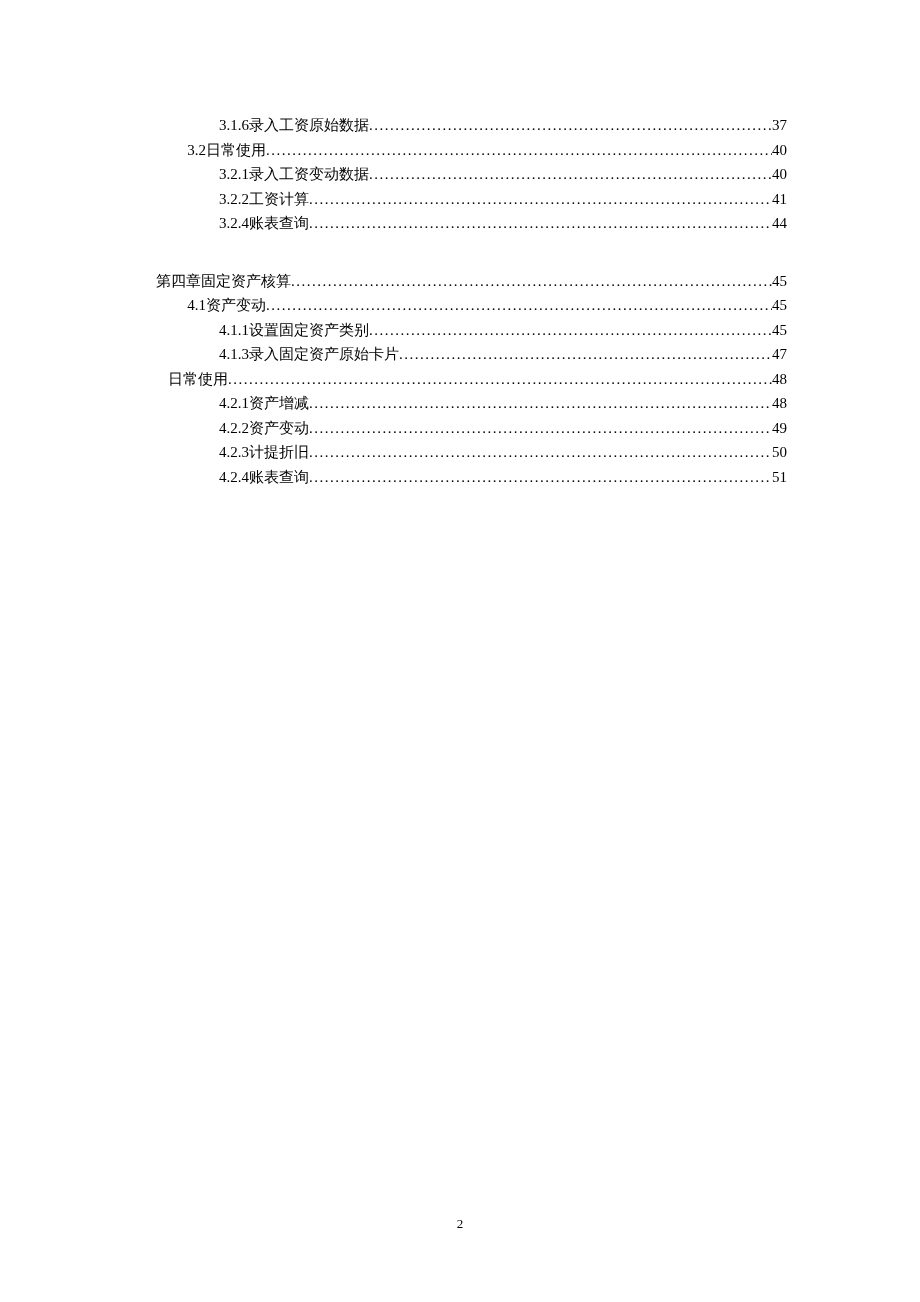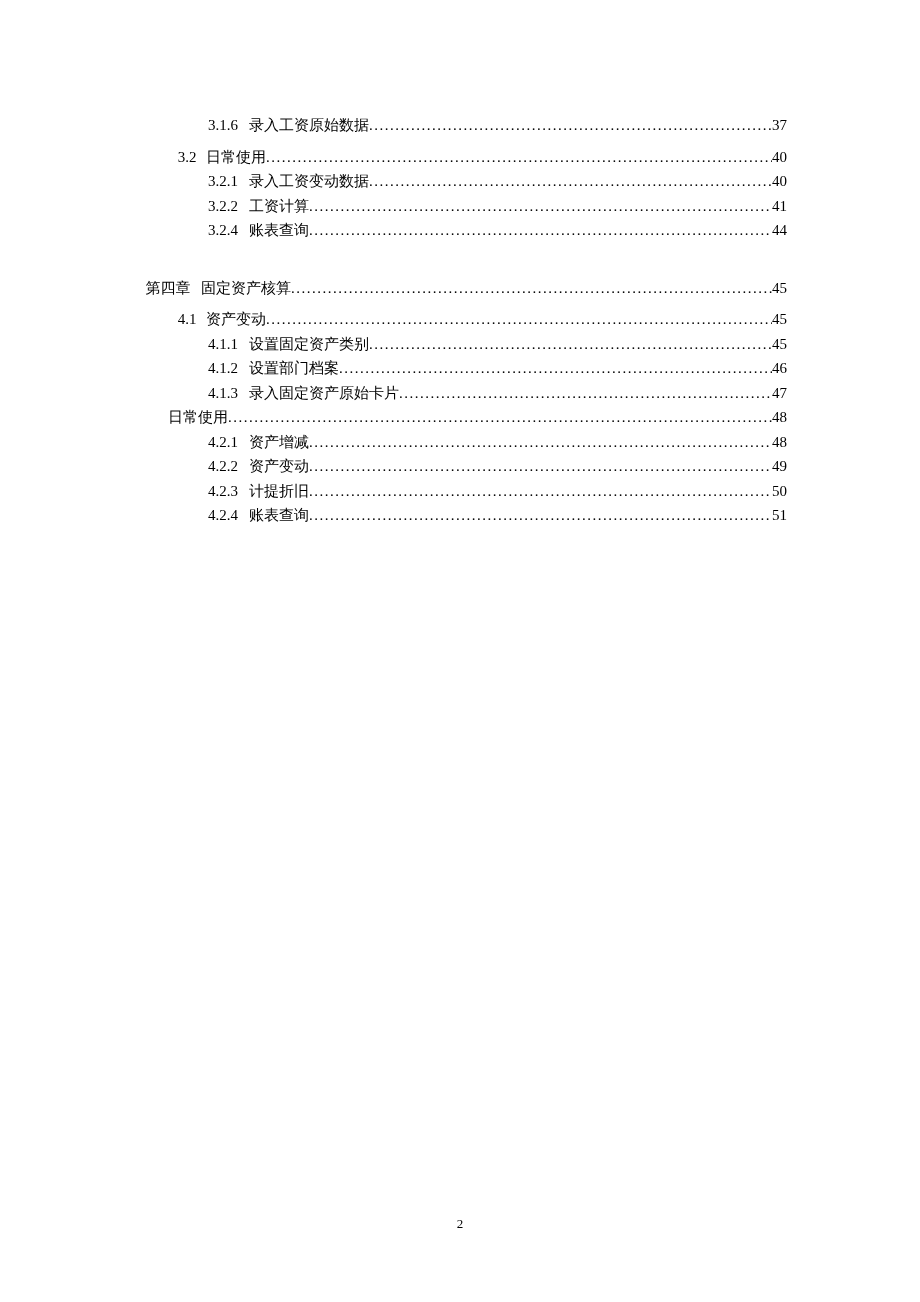--- a/index.html
+++ b/index.html
@@ -16,26 +16,26 @@
       padding: 113px 133px 0 135px;
     }
     .toc-line {
       display: flex;
       align-items: baseline;
       white-space: nowrap;
       line-height: 24.5px;
       height: 24.5px;
     }
     .indent-l3 { padding-left: 62px; }
-    .indent-l2 { padding-left: 33px; margin-top: 7px; }
+    .indent-l2 { padding-left: 33px; }
     .indent-l2b { padding-left: 33px; }
     .indent-l1 { padding-left: 0; margin-top: 33px; }
     .num {
       flex: 0 0 auto;
-      text-align: center;
+      text-align: right;
     }
     .num-l3 { width: 52px; }
     .num-l2 { width: 38px; }
     .num-l1 { width: 66px; }
     .title { flex: 0 0 auto; }
     .dots {
       flex: 1 1 auto;
       overflow: hidden;
       letter-spacing: 1.5px;
       color: #000;
@@ -112,26 +112,20 @@
     <span class="page">45</span>
   </div>
 
   <div class="toc-line indent-l3">
     <span class="num num-l3">4.1.1</span>
     <span class="title">设置固定资产类别</span>
     <span class="dots"></span>
     <span class="page">45</span>
   </div>
 
-  <div class="toc-line indent-l3">
-    <span class="num num-l3">4.1.2</span>
-    <span class="title">设置部门档案</span>
-    <span class="dots"></span>
-    <span class="page">46</span>
-  </div>
 
   <div class="toc-line indent-l3">
     <span class="num num-l3">4.1.3</span>
     <span class="title">录入固定资产原始卡片</span>
     <span class="dots"></span>
     <span class="page">47</span>
   </div>
 
   <div class="toc-line indent-l2b">
     <span class="title">日常使用</span>

